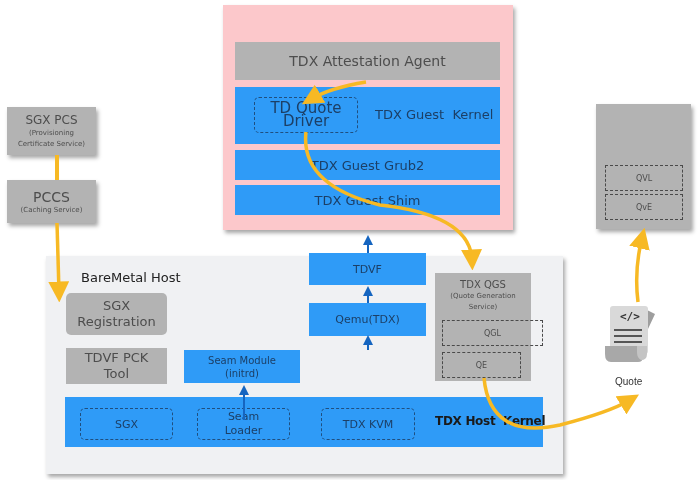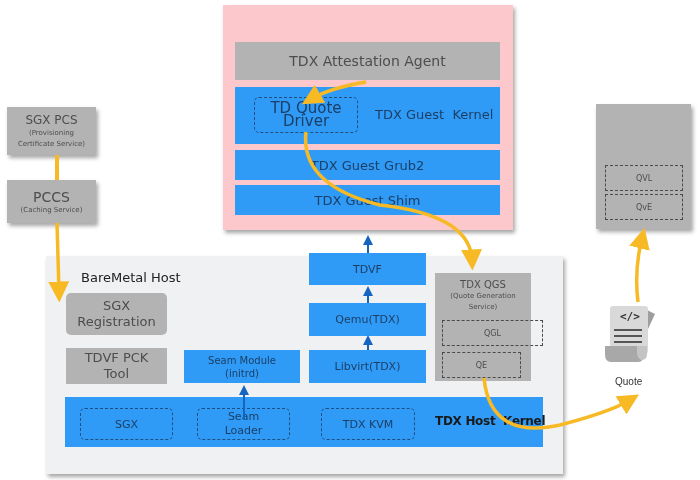--- a/index.html
+++ b/index.html
@@ -74,23 +74,20 @@
     <span class="txt-blue">Seam Module</span>
     <span class="txt-blue">(initrd)</span>
   </div>
 
   <div class="abs blue center" style="left:263px;top:-3px;width:117px;height:32px;">
     <span class="txt-blue" style="font-size:11px;">TDVF</span>
   </div>
   <div class="abs blue center" style="left:263px;top:47px;width:117px;height:33px;">
     <span class="txt-blue" style="font-size:11px;">Qemu(TDX)</span>
   </div>
-  <div class="abs blue center" style="left:263px;top:94px;width:117px;height:33px;">
-    <span class="txt-blue" style="font-size:11px;">Libvirt(TDX)</span>
-  </div>
 
   <div class="abs grey" style="left:389px;top:17px;width:96px;height:108px;">
     <div class="abs center" style="left:0;top:5px;width:96px;line-height:11px;">
       <span class="txt-grey" style="font-size:10px;line-height:13px;">TDX QGS</span>
       <span class="txt-grey" style="font-size:7px;">(Quote Generation</span>
       <span class="txt-grey" style="font-size:7px;">Service)</span>
     </div>
     <div class="abs dash center" style="left:7px;top:47px;width:101px;height:26px;">
       <span class="txt-grey" style="font-size:8px;">QGL</span>
     </div>

